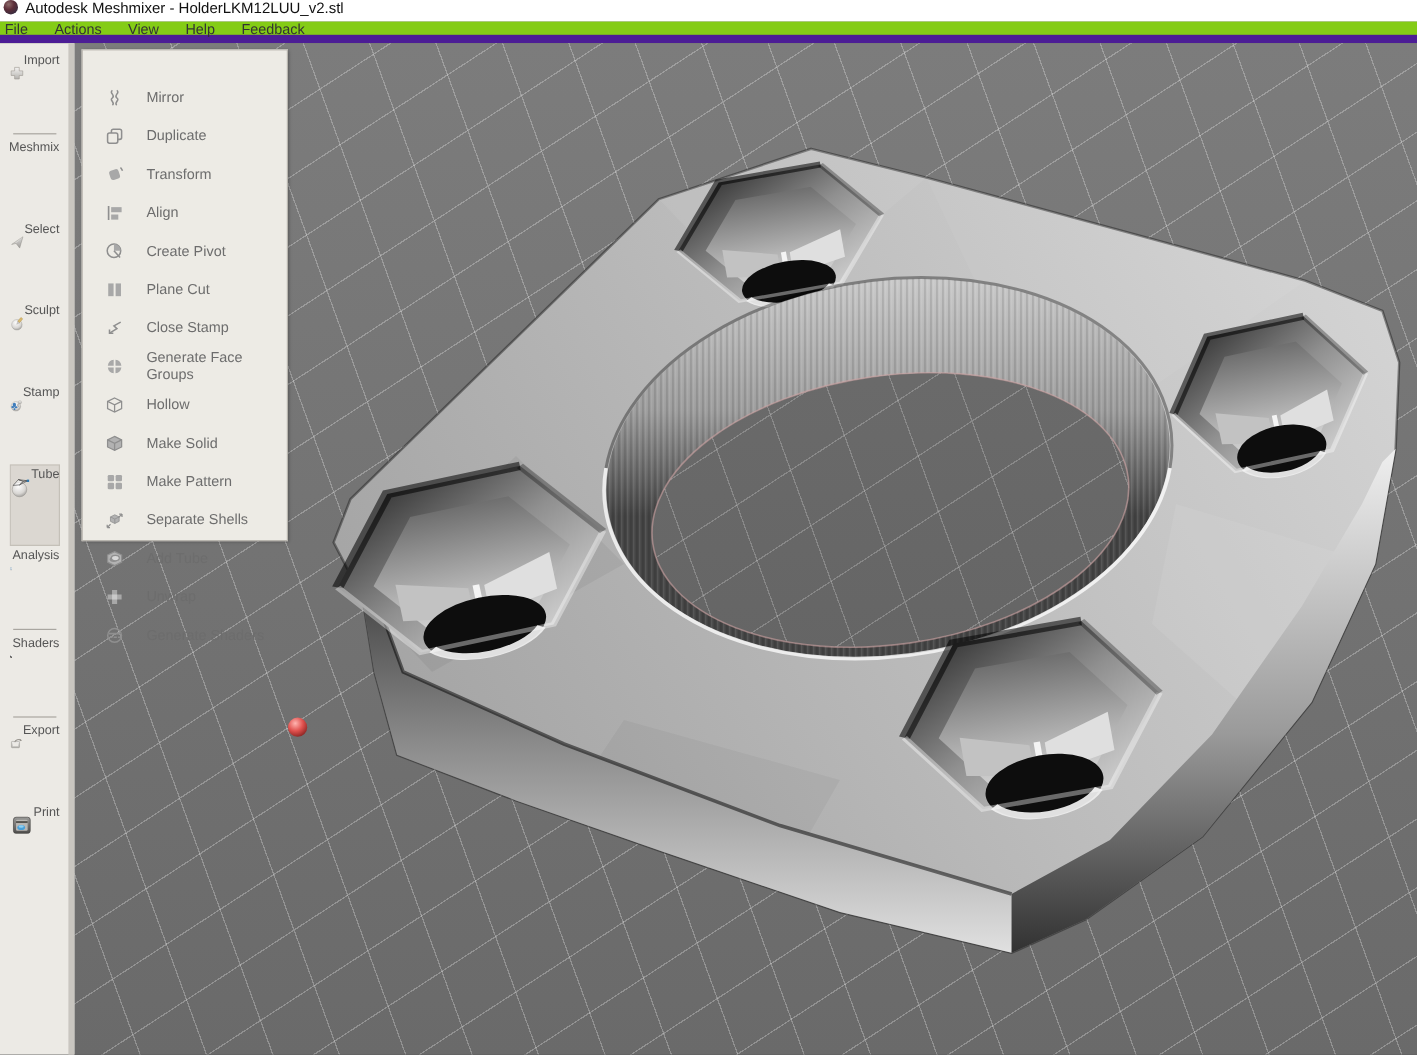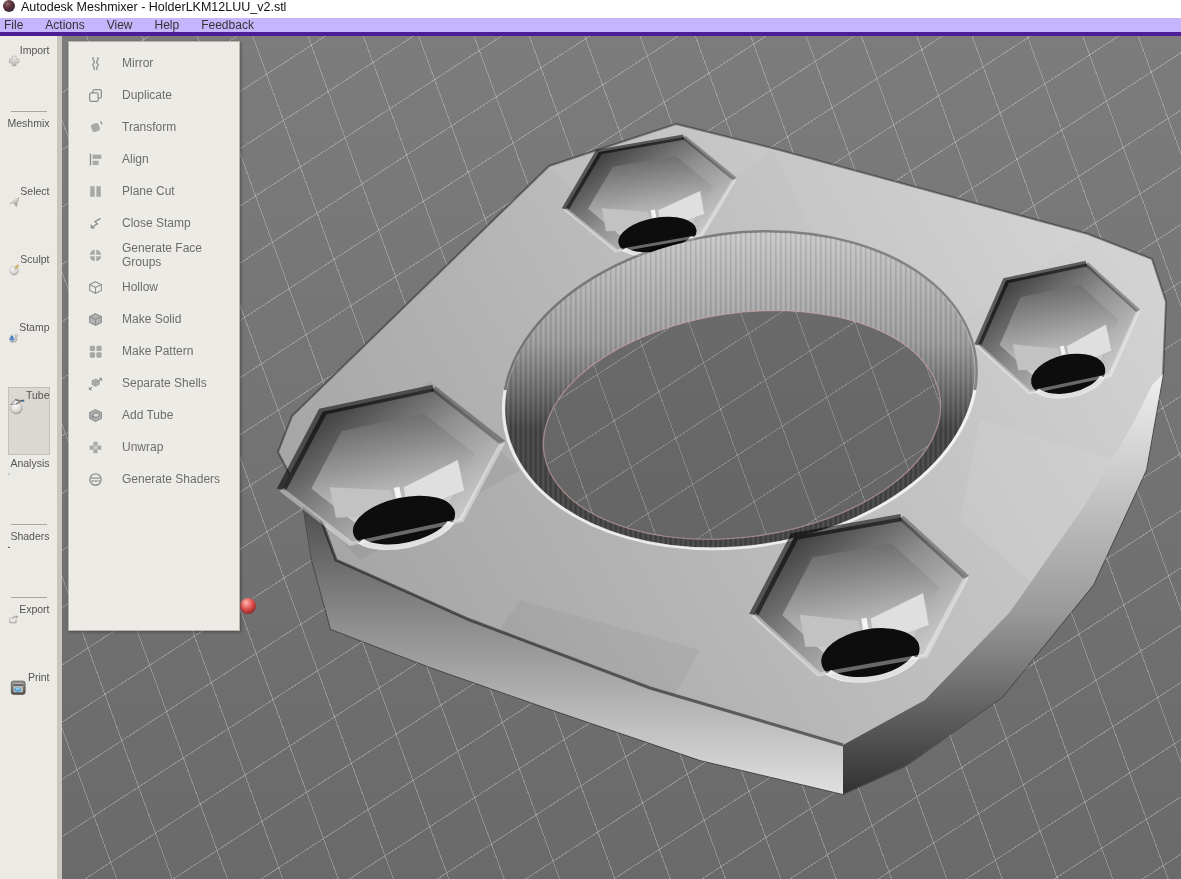--- a/index.html
+++ b/index.html
@@ -5,22 +5,22 @@
   html,body{margin:0;padding:0;background:#444;}
   .app{position:relative;width:1181px;height:879px;overflow:hidden;
        font-family:"Liberation Sans",sans-serif;background:#6e6e6e;}
   
   .titlebar{position:absolute;left:0;top:0;width:1181px;height:18px;background:#ffffff;
             display:flex;gap:6px;padding-left:3px;box-sizing:border-box;}
   .titlebar .apptext{font-size:12.5px;color:#111;}
   .appicon{width:12px;height:12px;border-radius:50%;
            background:radial-gradient(circle at 35% 30%, #8c6a6a 0%, #5c2d38 40%, #232c44 100%);}
   
-  .menubar{position:absolute;left:0;top:18px;width:1181px;height:18px;background:#c4b5fd;
-           border-bottom:4px solid #4c1d95;display:flex;align-items:center;box-sizing:border-box;}
+  .menubar{position:absolute;left:0;top:18px;width:1181px;height:18px;background:#84cc16;
+           border-bottom:7px solid #4c1d95;display:flex;align-items:center;box-sizing:border-box;}
   .menubar .mitem{font-size:12px;color:#333;padding:0 11px;cursor:default;}
   .menubar .mitem:first-child{padding-left:4px;}
   
   .sidebar{position:absolute;left:0;top:36px;width:57px;height:843px;background:#eceae5;
            border-right:5px solid #c9c6c0;box-sizing:content-box;z-index:4;
            display:flex;flex-direction:column;align-items:center;padding-top:6px;}
   .tool{width:42px;height:68px;display:flex;
         justify-content:flex-start;cursor:pointer;}
   .tool .ticon{width:38px;height:38px;display:block;}
   .tool .tlabel{font-size:10.5px;color:#555;margin-top:2px;}
@@ -30,22 +30,22 @@
   .viewport{position:absolute;left:62px;top:36px;width:1119px;height:843px;
             background:
               repeating-linear-gradient(70deg,  transparent 0px, transparent 51px,
                   rgba(255,255,255,.26) 51px, rgba(255,255,255,.26) 52px),
               repeating-linear-gradient(147deg, transparent 0px, transparent 47px,
                   rgba(255,255,255,.26) 47px, rgba(255,255,255,.26) 48px),
               linear-gradient(#7c7c7c,#6a6a6a);
             z-index:1;}
   .scene{position:absolute;left:62px;top:36px;width:1119px;height:843px;z-index:2;}
   
-  .edit-panel{position:absolute;left:68px;top:41px;width:172px;height:590px;background:#edebe5;
-              border:1px solid #b8b5ae;box-sizing:border-box;z-index:5;padding-top:5px;
+  .edit-panel{position:absolute;left:68px;top:41px;width:172px;height:410px;background:#edebe5;
+              border:1px solid #b8b5ae;box-sizing:border-box;z-index:5;padding-top:23px;
               box-shadow:1px 1px 3px rgba(0,0,0,.35);}
   .eitem{height:32px;display:flex;align-items:center;gap:18px;padding-left:18px;cursor:pointer;}
   .eitem svg{width:17px;height:17px;flex:0 0 17px;}
   .eitem .elabel{font-size:12px;color:#6d6d6d;}
   .hiddendefs{position:absolute;width:0;height:0;}
 </style>
 </head>
 <body>
 
 <div class="app">
@@ -216,20 +216,28 @@
     </div>
     <div class="eitem">
       <svg viewBox="0 0 16 16" fill="none" stroke="#8f8f8f" stroke-width="1.3">
         <path d="M3.3,2.5 v11"></path>
         <rect x="5.3" y="3.4" width="8.2" height="4" fill="#a8a8a8" stroke="none"></rect>
         <rect x="5.3" y="9.2" width="5.6" height="4" fill="#a8a8a8" stroke="none"></rect>
       </svg>
       <span class="elabel">Align</span>
     </div>
     <div class="eitem">
+      <svg viewBox="0 0 16 16" fill="none" stroke="#8f8f8f" stroke-width="1.2">
+        <circle cx="7.5" cy="7.5" r="5.3"></circle>
+        <path d="M7.5,7.5 V2.2 A5.3,5.3 0 0 1 12.8,7.5 Z" fill="#a8a8a8" stroke="none"></path>
+        <path d="M7.5,7.5 L12.3,12.8"></path>
+      </svg>
+      <span class="elabel">Create Pivot</span>
+    </div>
+    <div class="eitem">
       <svg viewBox="0 0 16 16">
         <rect x="3" y="3" width="4.2" height="10" fill="#a8a8a8"></rect>
         <rect x="8.8" y="3" width="4.2" height="10" fill="#a8a8a8"></rect>
       </svg>
       <span class="elabel">Plane Cut</span>
     </div>
     <div class="eitem">
       <svg viewBox="0 0 16 16" fill="none" stroke="#8f8f8f" stroke-width="1.2">
         <path d="M12.8,3.2 L7.5,6.2 l2.3,2.1 L4.4,11.6"></path>
         <path d="M4,9 L4,12 L7,12"></path>

